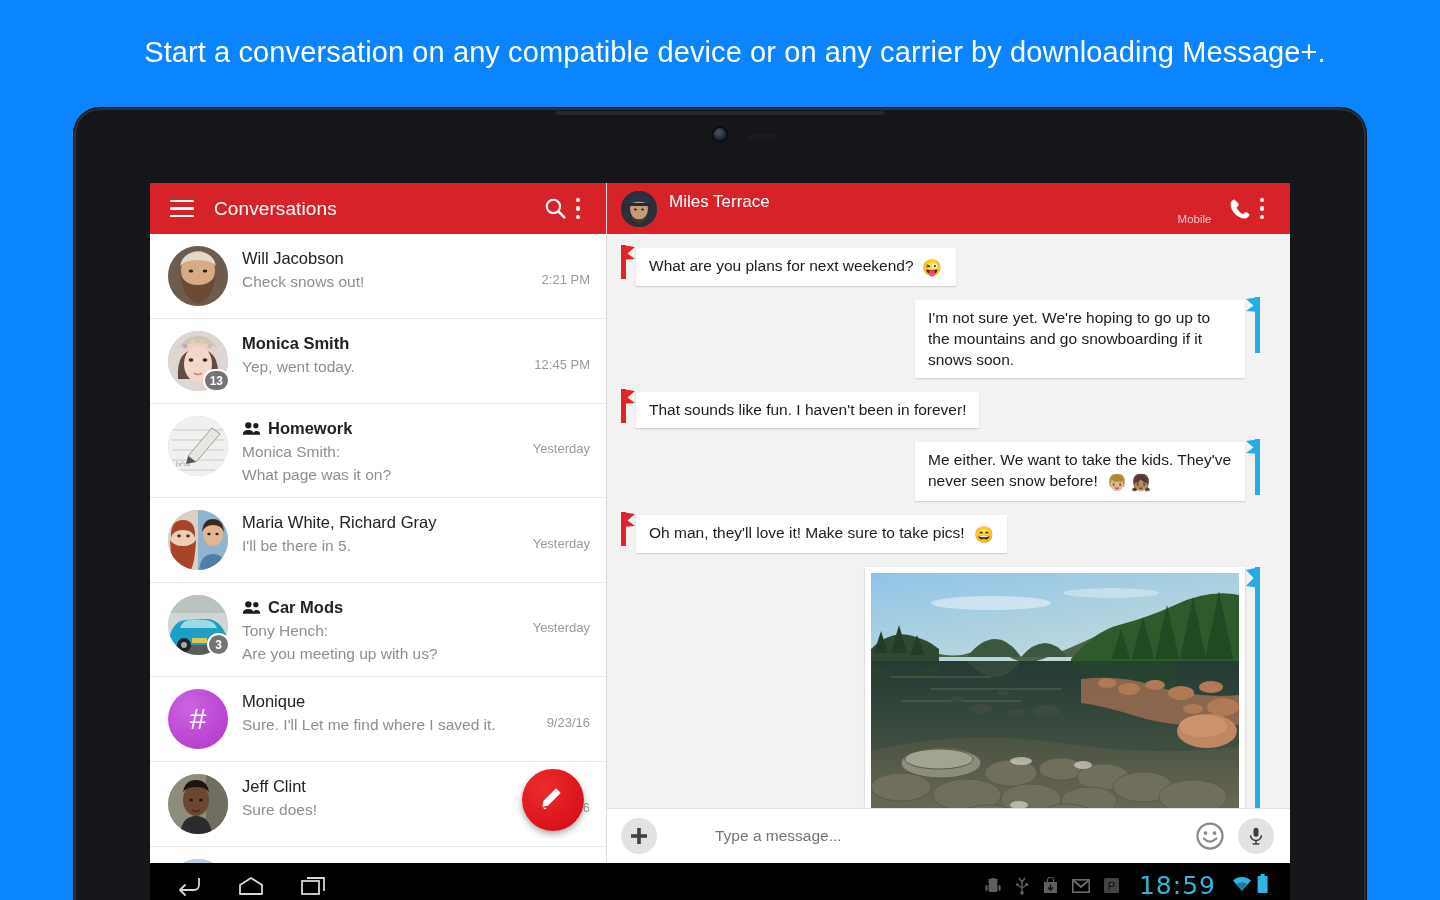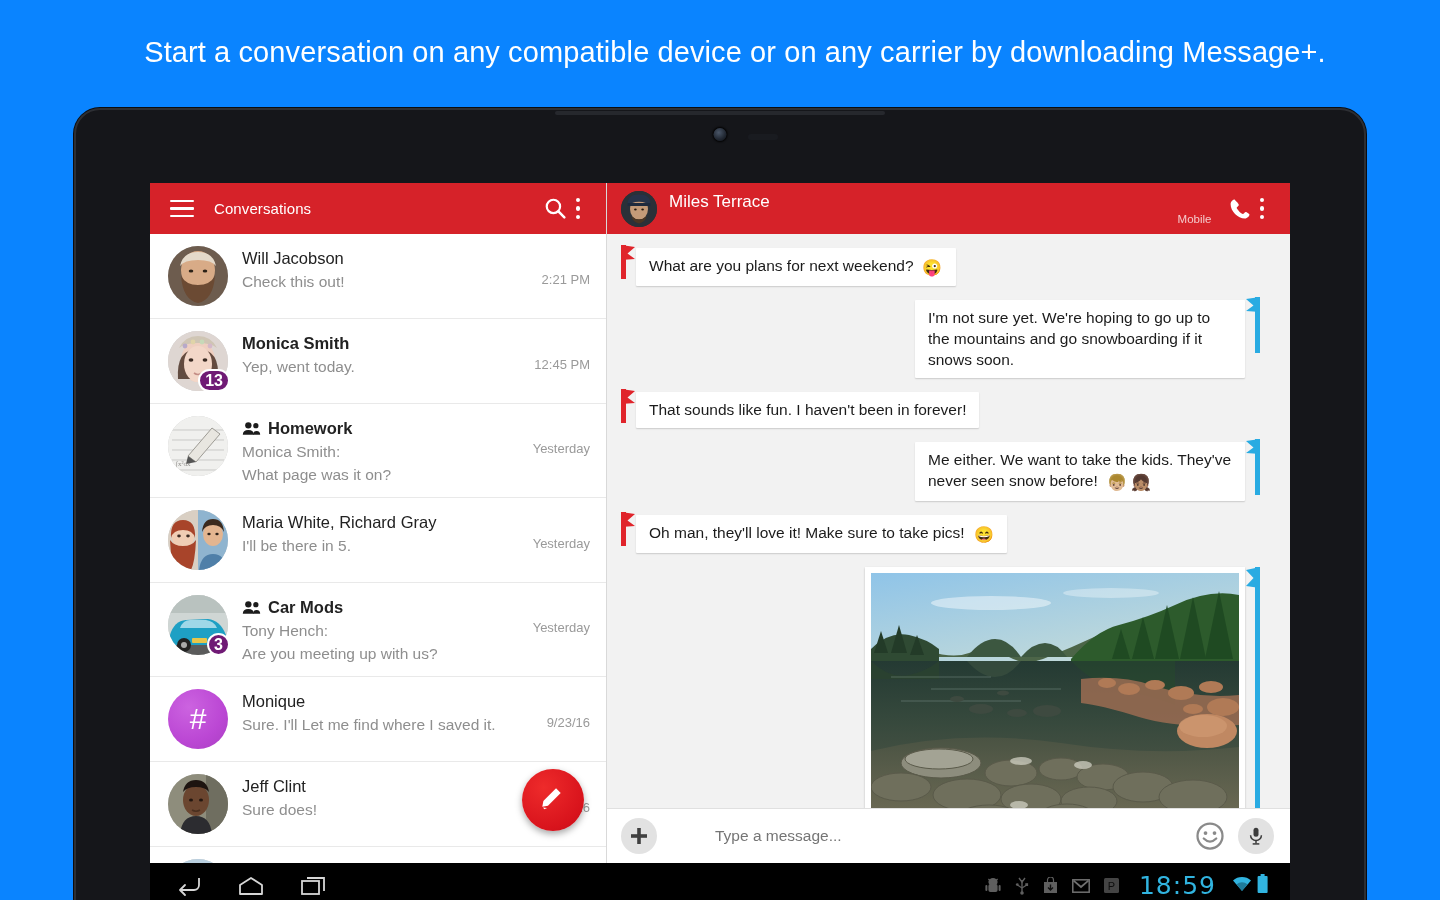--- a/index.html
+++ b/index.html
@@ -78,21 +78,21 @@
   .appbar {
     height: 51px;
     background: #d62229;
     display: flex; align-items: center;
     padding: 0 18px 0 20px;
     flex: none;
   }
   .hamburger { width: 24px; display: flex; flex-direction: column; gap: 5px; cursor: pointer; }
   .hamburger span { display: block; height: 2.5px; background: #fff; border-radius: 1px; }
   .appbar-title {
-    color: #fff; font-size: 15px; font-weight: 400;
+    color: #fff; font-size: 19px; font-weight: 400;
     margin-left: 20px; flex: 1; letter-spacing: .1px;
   }
   .appbar-icon { margin-left: 16px; display: flex; align-items: center; cursor: pointer; }
   .kebab { display: flex; flex-direction: column; gap: 4px; align-items: center; padding: 0 8px; cursor: pointer; }
   .kebab i { display: block; width: 4.5px; height: 4.5px; background: #fff; border-radius: 50%; }
 
   .conv-list { flex: 1; overflow: hidden; background: #fff; }
   .conv-item {
     display: flex; align-items: flex-start;
     padding: 12px 16px 12px 18px;
@@ -104,23 +104,23 @@
   .avatar-wrap { position: relative; flex: none; width: 60px; height: 60px; margin-right: 14px; }
   .avatar {
     width: 60px; height: 60px; border-radius: 50%;
     overflow: hidden; background: #ccc;
     display: flex; align-items: center; justify-content: center;
   }
   .avatar svg { display: block; width: 60px; height: 60px; }
   .badge {
     position: absolute; right: -2px; bottom: -1px;
     min-width: 23px; height: 23px; padding: 0 5px;
-    background: #701a75; color: #fff;
+    background: #737373; color: #fff;
     border-radius: 12px; border: 2px solid #fff;
-    font-size: 16px; font-weight: 700;
+    font-size: 12px; font-weight: 700;
     display: flex; align-items: center; justify-content: center;
   }
   .conv-body { flex: 1; min-width: 0; padding-top: 2px; }
   .conv-title {
     font-size: 16.5px; color: #222; display: flex; align-items: center; gap: 7px;
     line-height: 21px;
   }
   .conv-title.bold { font-weight: 700; }
   .group-icon { flex: none; display: inline-flex; }
   .conv-sub {
@@ -277,21 +277,21 @@
                   <ellipse cx="30" cy="24" rx="17" ry="19" fill="#d8ab87"></ellipse>
                   <path d="M13 30 q2 24 17 27 q15-3 17-27 q-5 9-17 9 q-12 0-17-9z" fill="#6b4a33"></path>
                   <path d="M12 20 q3-14 18-14 q15 0 18 14 q-4-6-18-6 q-14 0-18 6z" fill="#e4d9c9"></path>
                   <ellipse cx="23" cy="25" rx="2.3" ry="1.6" fill="#2b2117"></ellipse>
                   <ellipse cx="37" cy="25" rx="2.3" ry="1.6" fill="#2b2117"></ellipse>
                 </svg>
               </div>
             </div>
             <div class="conv-body">
               <div class="conv-title">Will Jacobson</div>
-              <div class="conv-sub">Check this out!</div>
+              <div class="conv-sub">Check snows out!</div>
             </div>
             <div class="conv-time">2:21 PM</div>
           </div>
 
           <div class="conv-item">
             <div class="avatar-wrap">
               <div class="avatar">
                 <svg viewBox="0 0 60 60">
                   <rect width="60" height="60" fill="#ded6d2"></rect>
                   <ellipse cx="30" cy="30" rx="17" ry="21" fill="#efcfc0"></ellipse>

